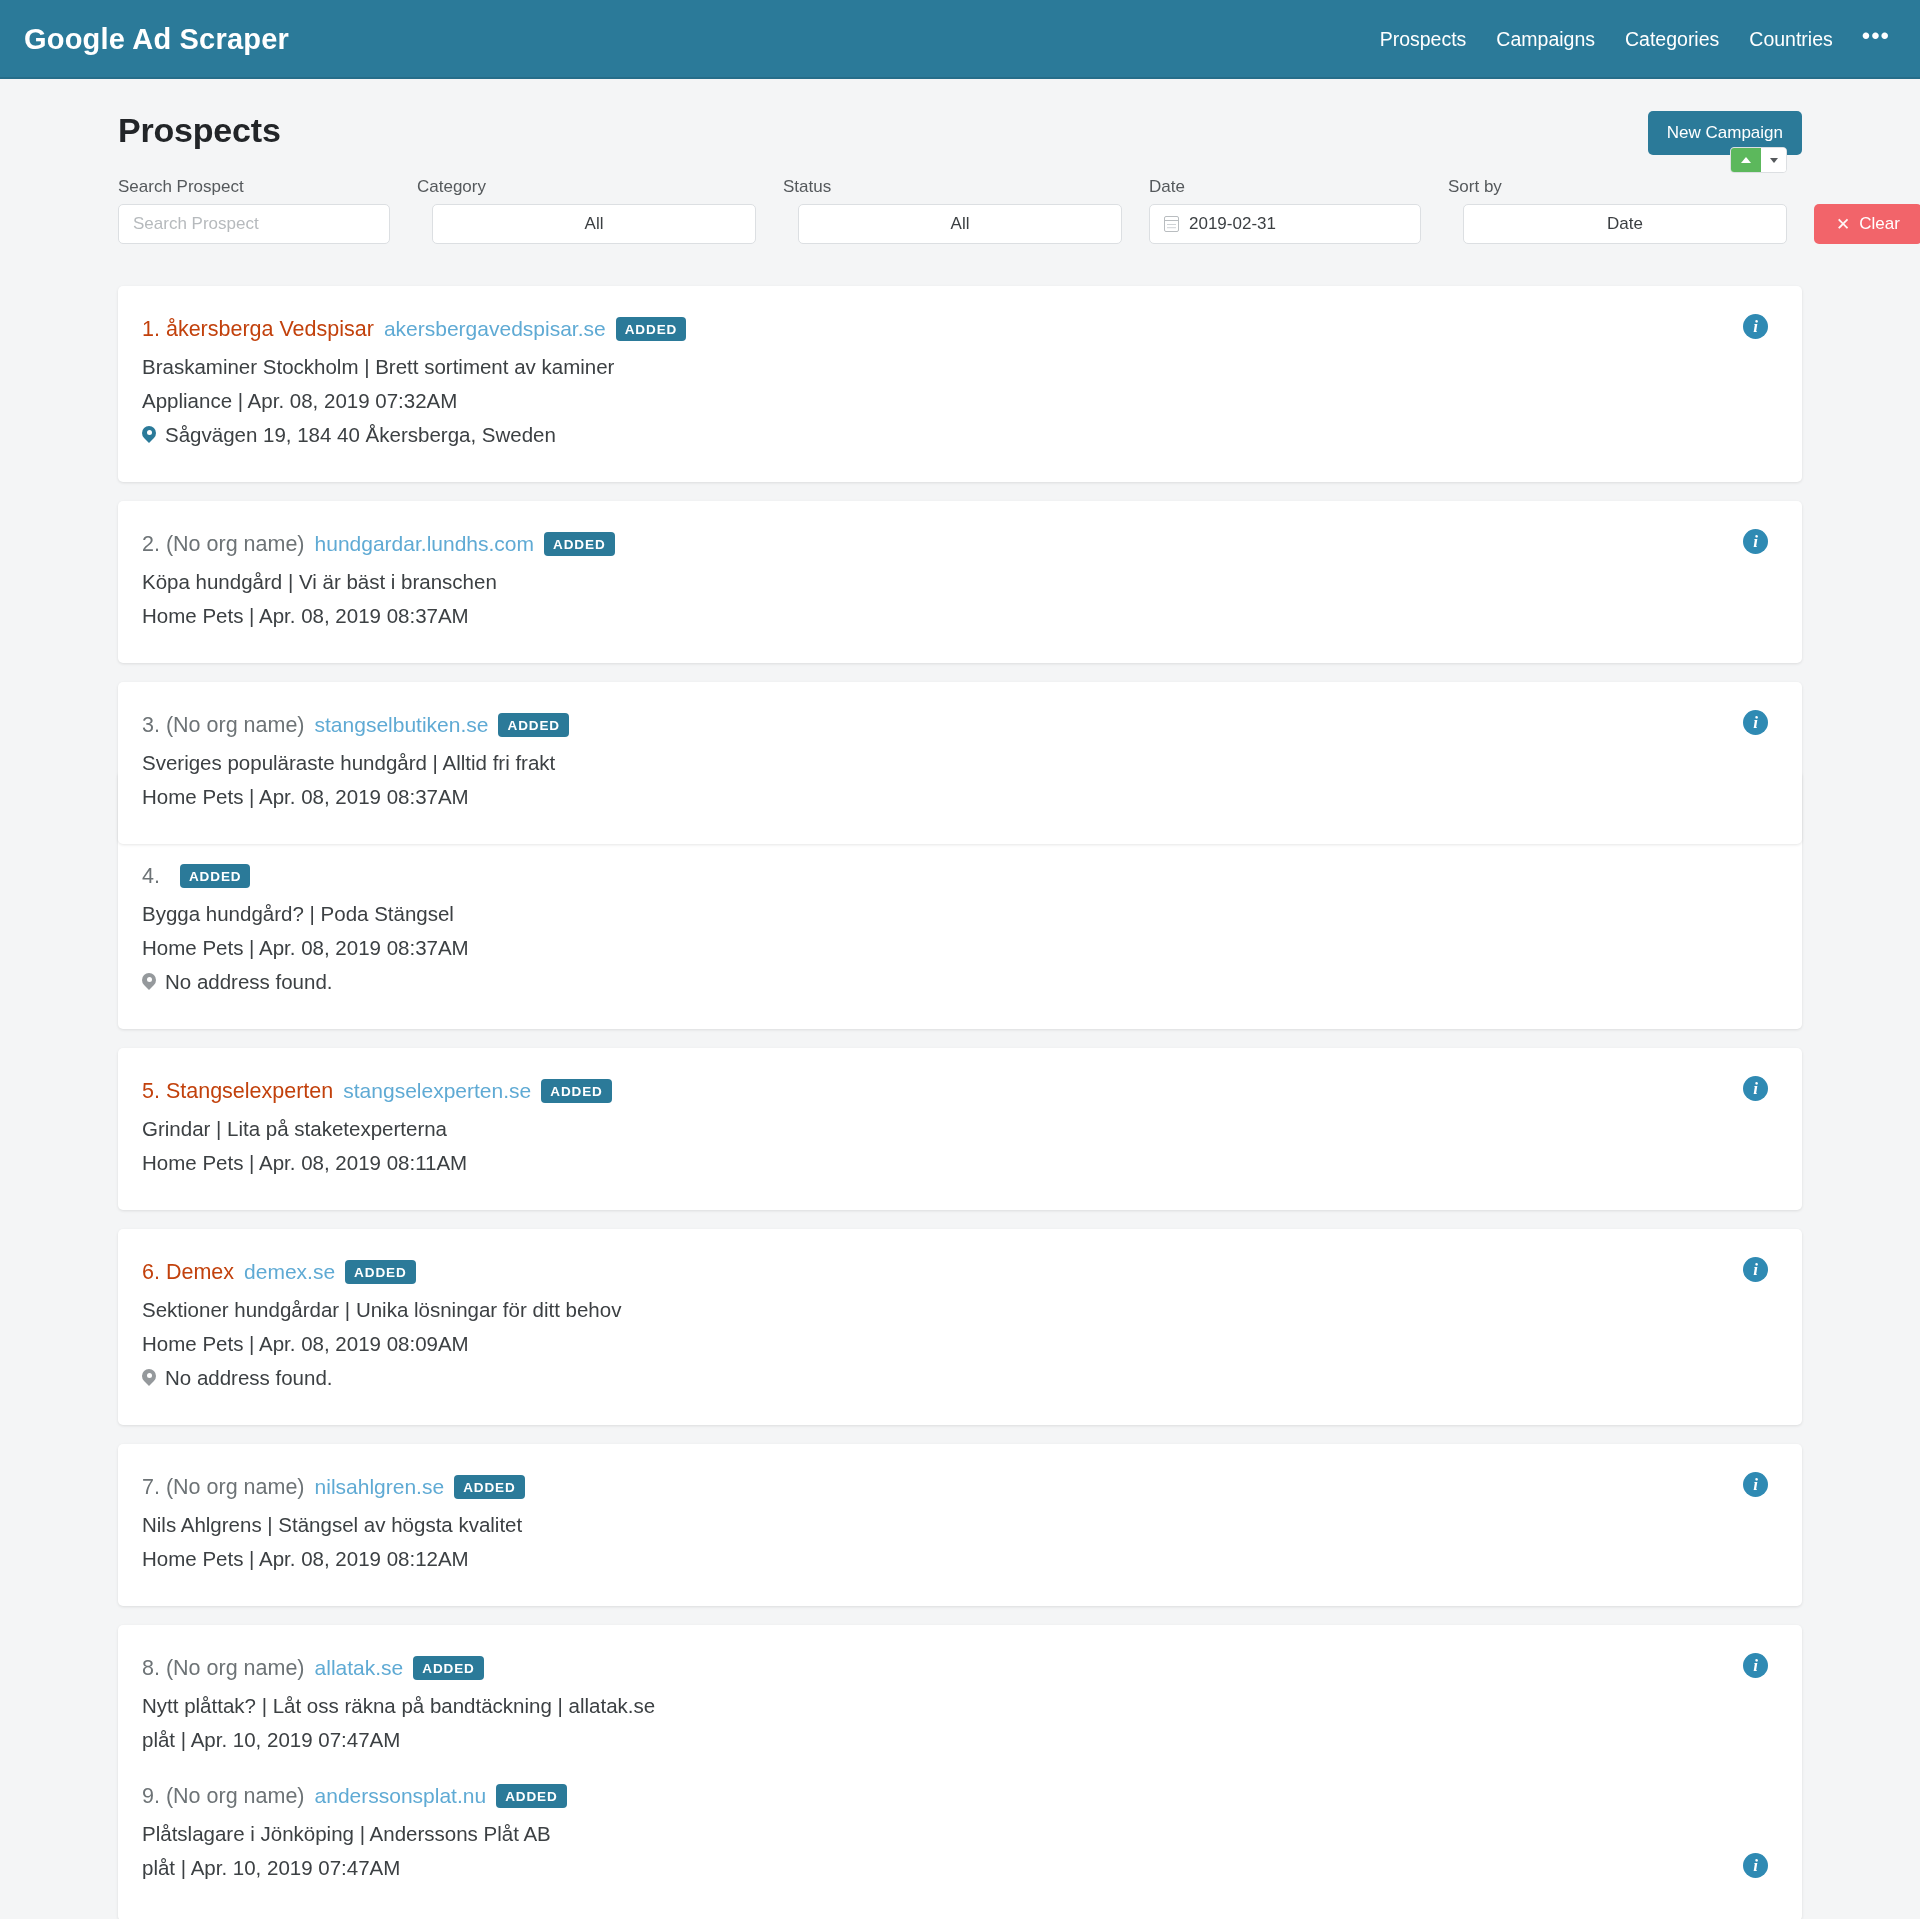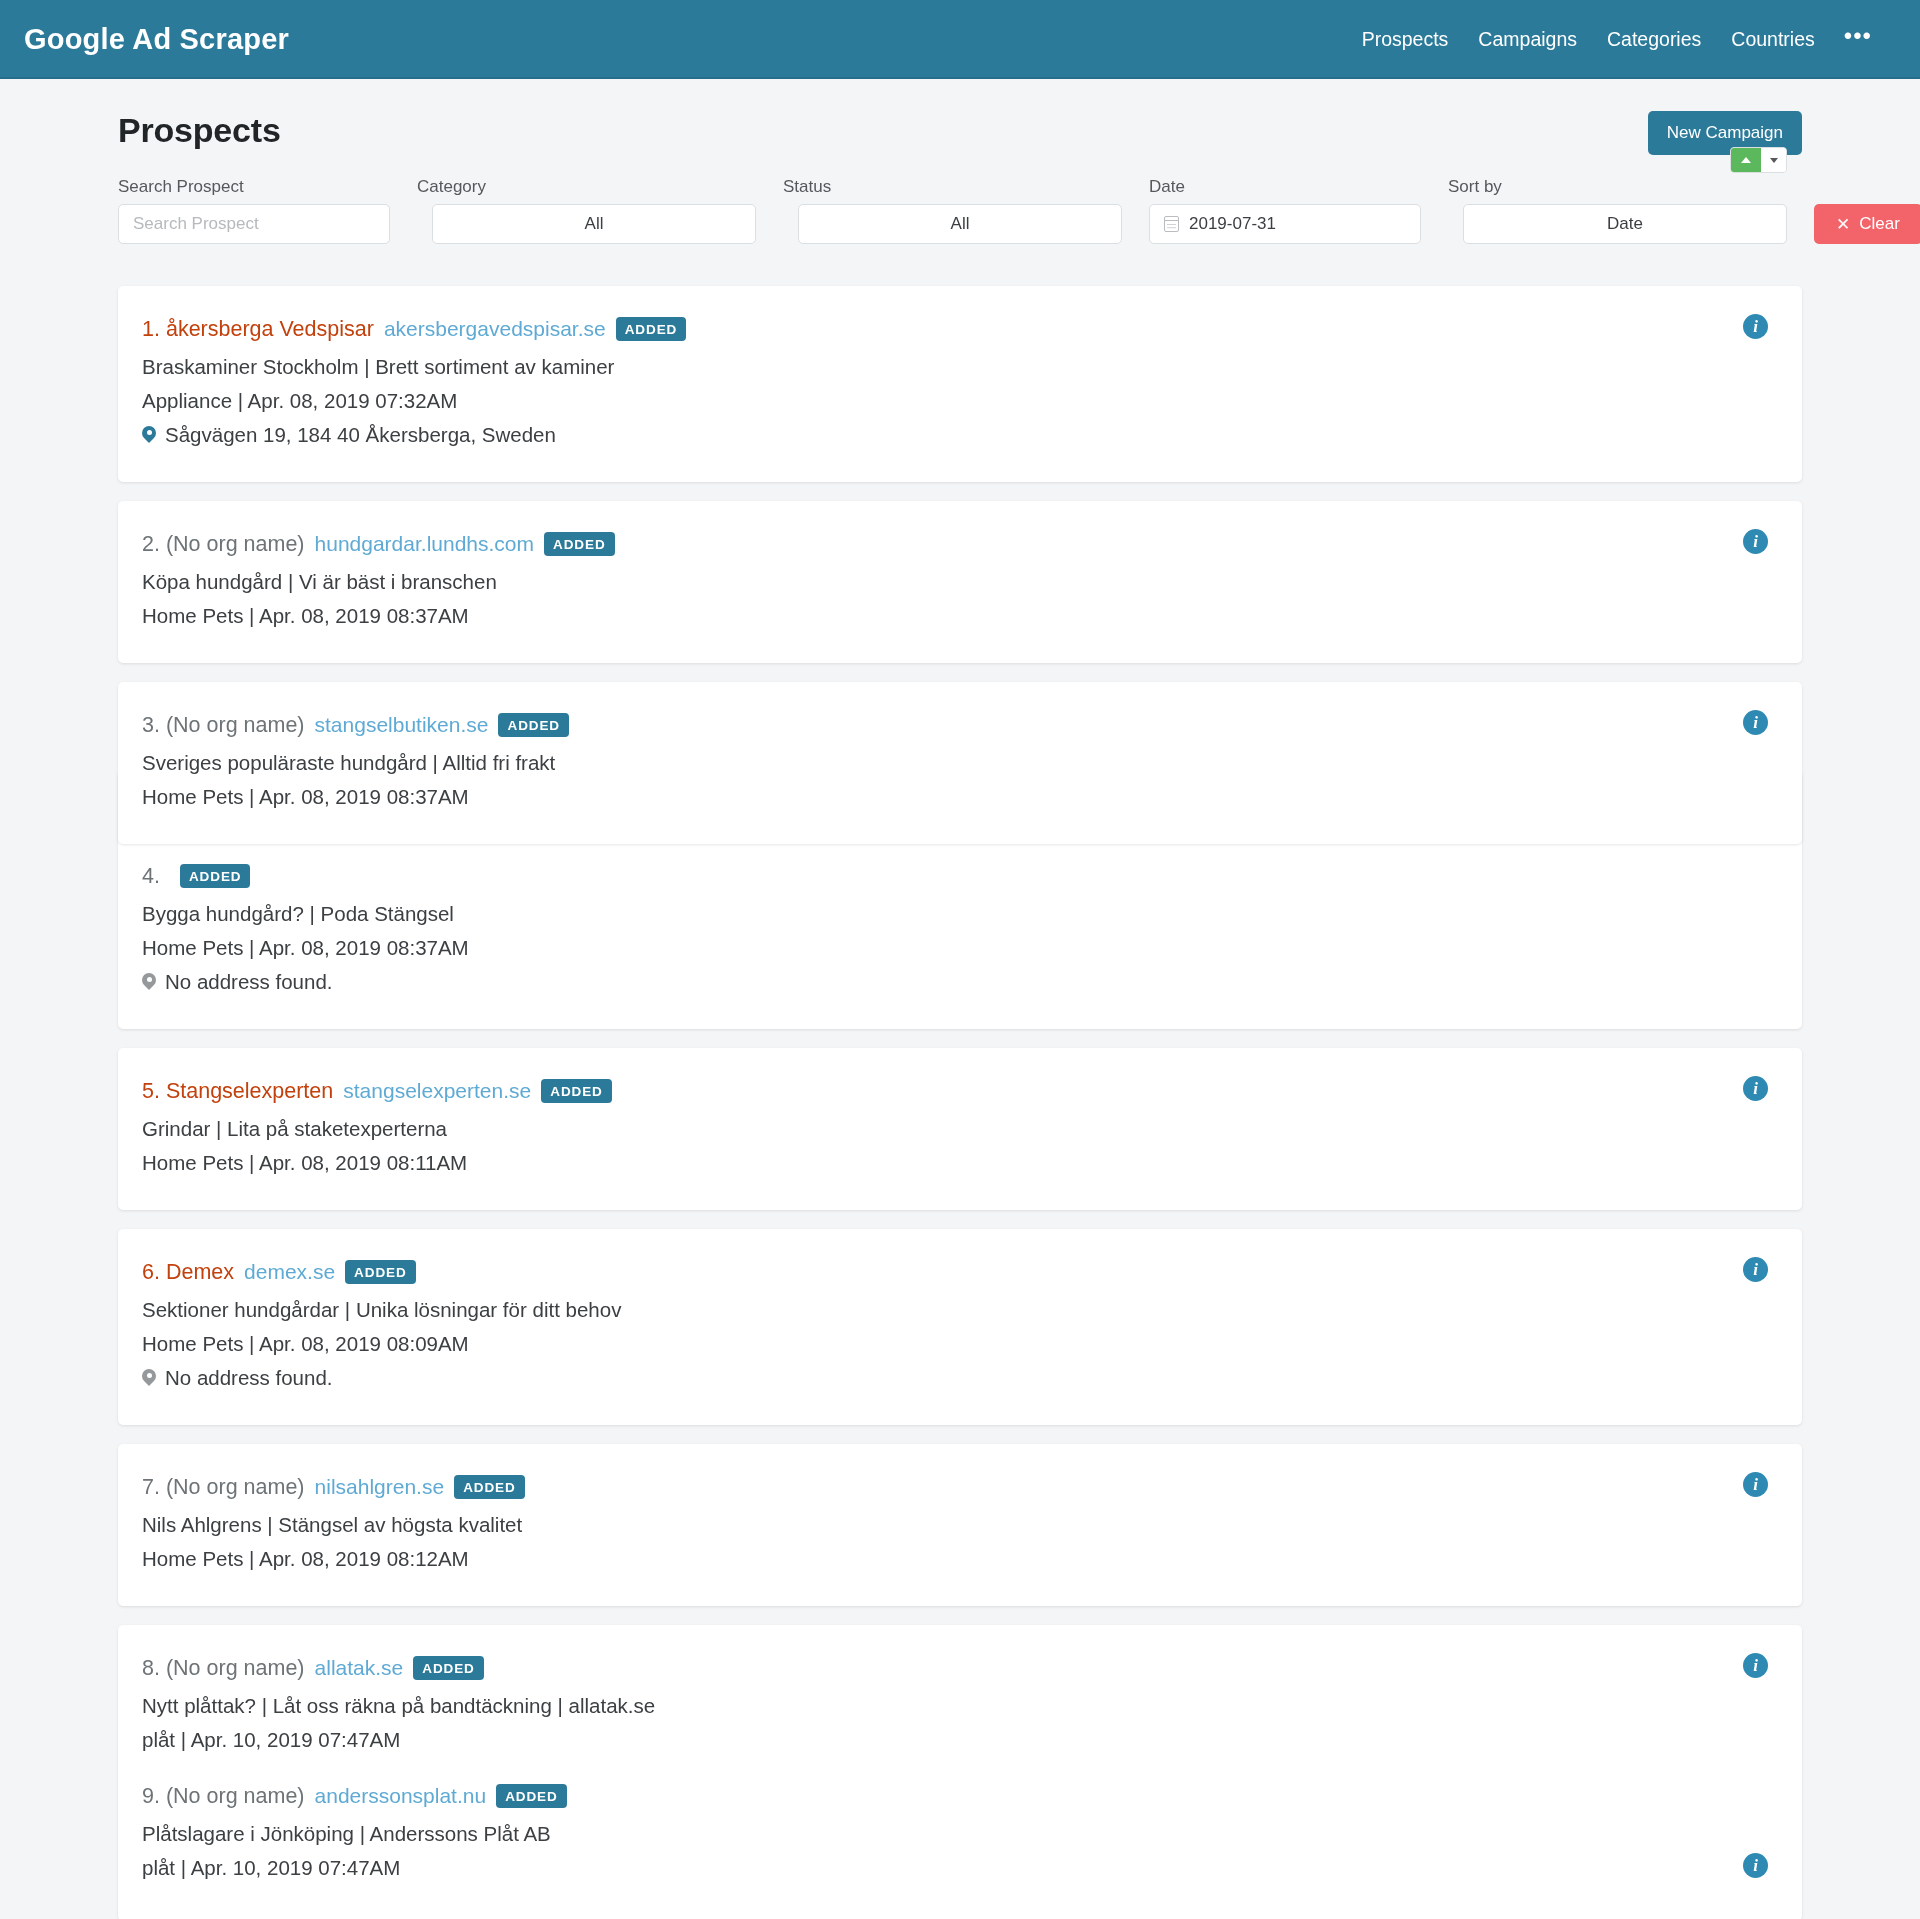--- a/index.html
+++ b/index.html
@@ -12,21 +12,21 @@
   }
   body { width: 1920px; min-height: 1919px; position: relative; overflow-x: hidden; }
 
   
   .navbar {
     height: 79px;
     background: #2b7a99;
     display: flex;
     align-items: center;
     justify-content: space-between;
-    padding: 0 34px 0 24px;
+    padding: 0 16px 0 24px;
     box-shadow: inset 0 -2px 0 rgba(0,0,0,0.10);
   }
   .brand {
     color: #ffffff;
     font-size: 29px;
     font-weight: bold;
     letter-spacing: 0.2px;
     white-space: nowrap;
   }
   .nav-links { display: flex; align-items: center; gap: 0; }
@@ -334,21 +334,21 @@
 
     <div class="filter-group">
       <div class="filter-label">Status</div>
       <div class="control control-select">All</div>
     </div>
 
     <div class="filter-group">
       <div class="filter-label">Date</div>
       <div class="control control-date">
         <span class="cal-icon"></span>
-        <span>2019-07-31</span>
+        <span>2019-02-31</span>
       </div>
     </div>
 
     <div class="filter-group sortby-group">
       <div class="sort-dir">
         <div class="sort-asc">
             <span class="tri"></span>
           </div>
         <div class="sort-menu">
             <span class="tri"></span>

